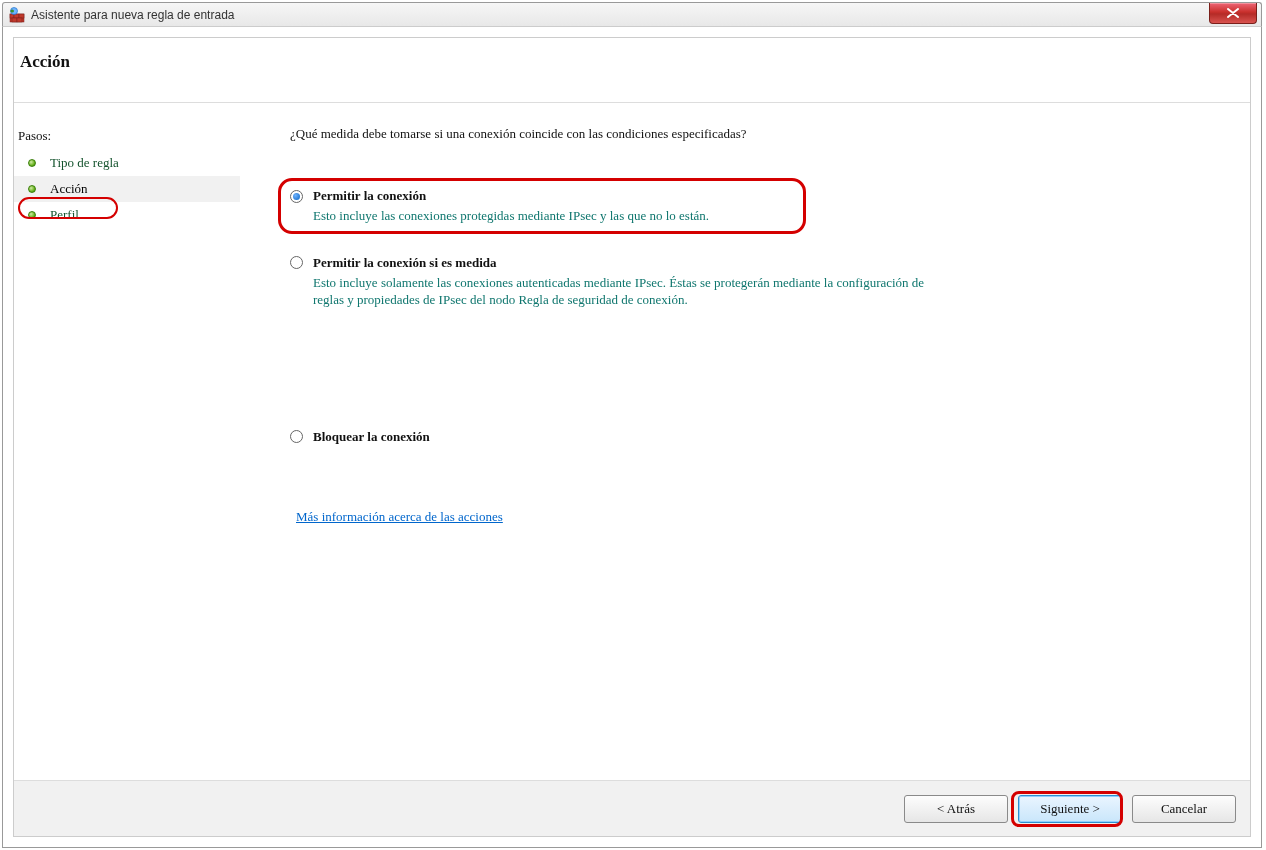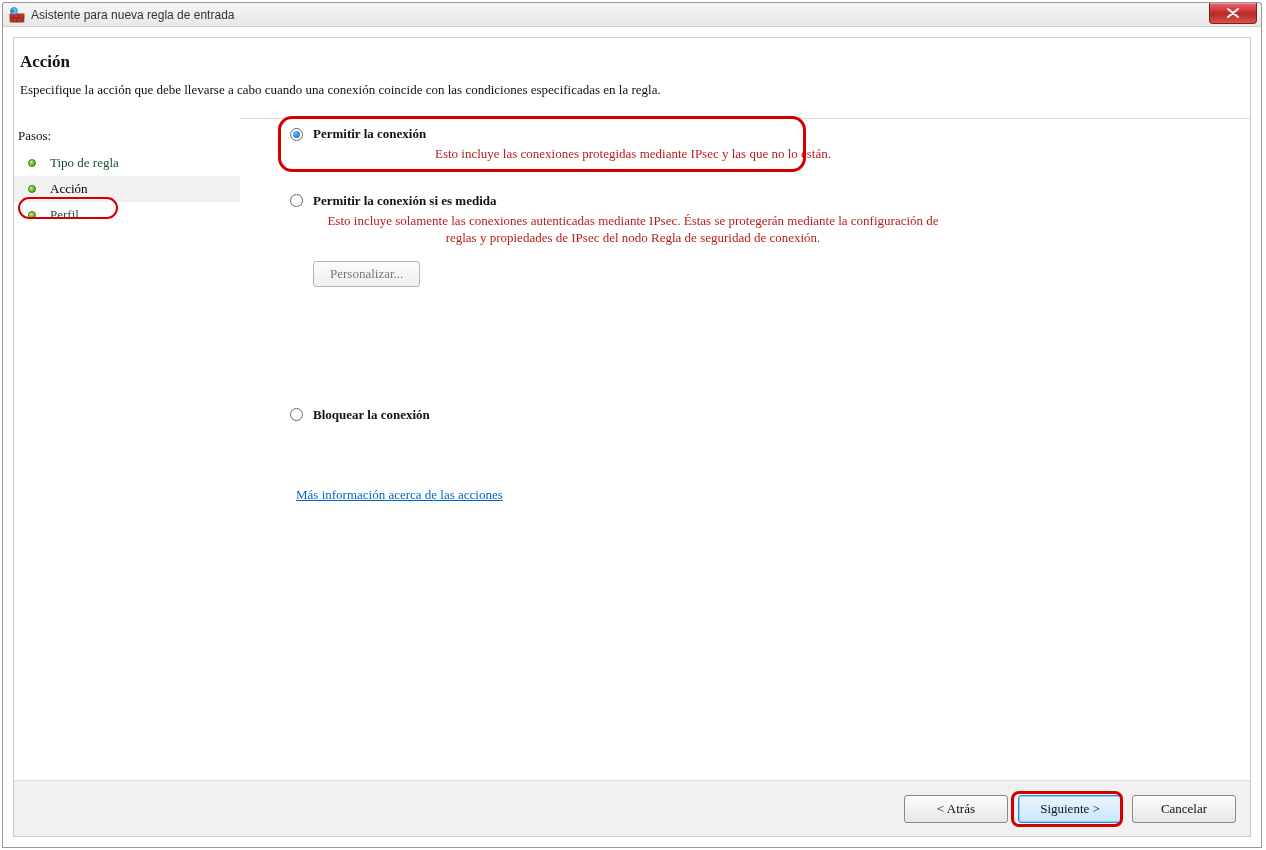--- a/index.html
+++ b/index.html
@@ -39,21 +39,21 @@
   .sidebar .highlight-ring { position:absolute; left:8px; top:80px;  width:100px; height:22px; border:2px solid #d40000; border-radius:11px; pointer-events:none;}
   
   .main { flex:1; padding:8px 20px 0 56px; position:relative;}
   .question { font-size:13px; color:#111; margin-bottom:46px; margin-left:-6px;}
   .radio-group { margin-left:-6px;}
   .option { position:relative; }
   .radio-row { display:flex; align-items:center;}
   .radio { width:13px; height:13px; border:1px solid #666; border-radius:50%; background:#fff; margin-right:10px; position:relative; flex:0 0 auto;}
   .radio.checked::after { content:""; position:absolute; top:2px; left:2px; width:7px; height:7px; border-radius:50%; background: radial-gradient(circle at 35% 35%, #6fb3ff, #0a64c2); }
   .opt-title { font-size:13px; font-weight:bold; color:#111;}
-  .opt-desc { margin-left:23px; margin-top:4px; font-size:13px; color:#b91c1c; max-width:640px; line-height:1.3;text-align:center;}
+  .opt-desc { margin-left:23px; margin-top:4px; font-size:13px; color:#0f766e; max-width:640px; line-height:1.3;}
   .opt-btn { margin-left:23px; margin-top:14px;}
   .opt-btn button { font-size:13px; color:#777; background:linear-gradient(#fcfcfc,#efefef); border:1px solid #b5b5b5; border-radius:3px; padding:4px 16px; font-family:inherit;}
   .red-ring { position:absolute; border:3px solid #d40000; border-radius:14px; pointer-events:none;}
   .more-link { margin-top:64px; }
   .more-link a { color:#0066cc; text-decoration:underline; font-size:13px;}
   
   .footer { position:absolute; left:0; right:0; bottom:0; height:56px; background:#f1f1f1; border-top:1px solid #ddd; display:flex; justify-content:flex-end; align-items:center; padding-right:14px; gap:10px;}
   .btn { min-width:104px; height:28px; border:1px solid #8a8a8a; border-radius:3px; background:linear-gradient(#fdfdfd,#e6e6e6); font-family:inherit; font-size:13px; color:#111; padding:0 12px;}
   .btn.default { border:1px solid #2d8ecf; background:linear-gradient(#eaf5ff,#c9e6fb); box-shadow: inset 0 0 0 1px #8fd0ff; }
   .footer .ring { position:absolute; border:3px solid #d40000; border-radius:8px; pointer-events:none;}
@@ -88,21 +88,20 @@
           <path d="M1 1 L11 9 M11 1 L1 9" stroke="#fff" stroke-width="2" stroke-linecap="round"></path>
         </svg>
     </div>
   </div>
 
   <div class="dialog-outer">
     <div class="dialog">
 
       <div class="header">
         <h1>Acción</h1>
-        <div class="subtitle">Especifique la acción que debe llevarse a cabo cuando una conexión coincide con las condiciones especificadas en la regla.</div>
       </div>
 
       <div class="body">
 
         <div class="sidebar" style="position:relative;">
           <div class="pasos-label">Pasos:</div>
 
           <div class="step">
             <span class="bullet"></span>
             <a href="#" class="label">Tipo de regla</a>
@@ -113,41 +112,39 @@
           </div>
           <div class="step">
             <span class="bullet"></span>
             <a href="#" class="label">Perfil</a>
           </div>
 
           <div class="highlight-ring" style="top:79px; left:4px; width:100px; height:22px;"></div>
         </div>
 
         <div class="main">
+          <div class="question">¿Qué medida debe tomarse si una conexión coincide con las condiciones especificadas?</div>
 
           <div class="radio-group">
 
             <div class="option" style="margin-bottom:30px;">
               <div class="radio-row">
                 <span class="radio checked"></span>
                 <span class="opt-title">Permitir la conexión</span>
               </div>
               <div class="opt-desc">Esto incluye las conexiones protegidas mediante IPsec y las que no lo están.</div>
               <div class="red-ring" style="top:-10px; left:-12px; width:528px; height:56px;"></div>
             </div>
 
             <div class="option" style="margin-bottom:120px;">
               <div class="radio-row">
                 <span class="radio"></span>
                 <span class="opt-title">Permitir la conexión si es medida</span>
               </div>
               <div class="opt-desc">Esto incluye solamente las conexiones autenticadas mediante IPsec. Éstas se protegerán mediante la configuración de reglas y propiedades de IPsec del nodo Regla de seguridad de conexión.</div>
-              <div class="opt-btn">
-                <button disabled="">Personalizar...</button>
-              </div>
             </div>
 
             <div class="option">
               <div class="radio-row">
                 <span class="radio"></span>
                 <span class="opt-title">Bloquear la conexión</span>
               </div>
             </div>
           </div>
 

